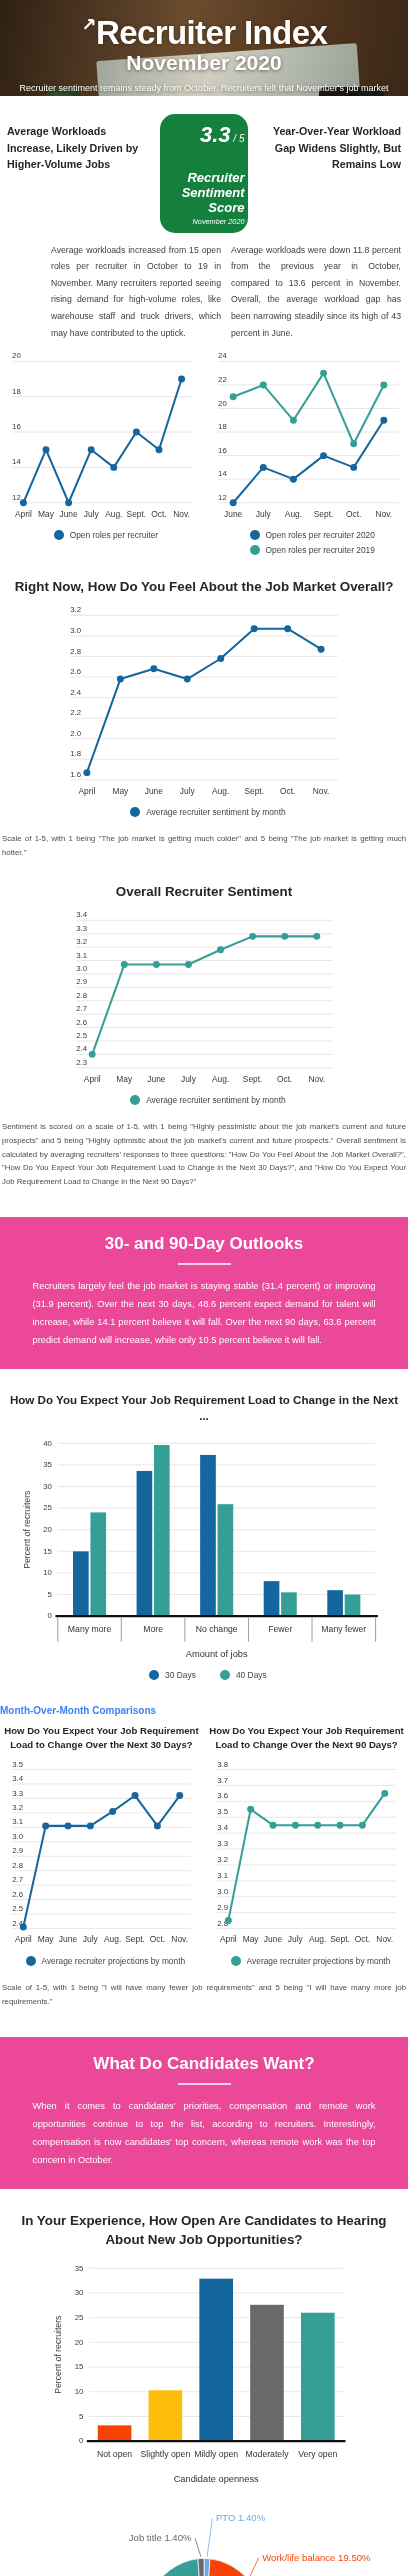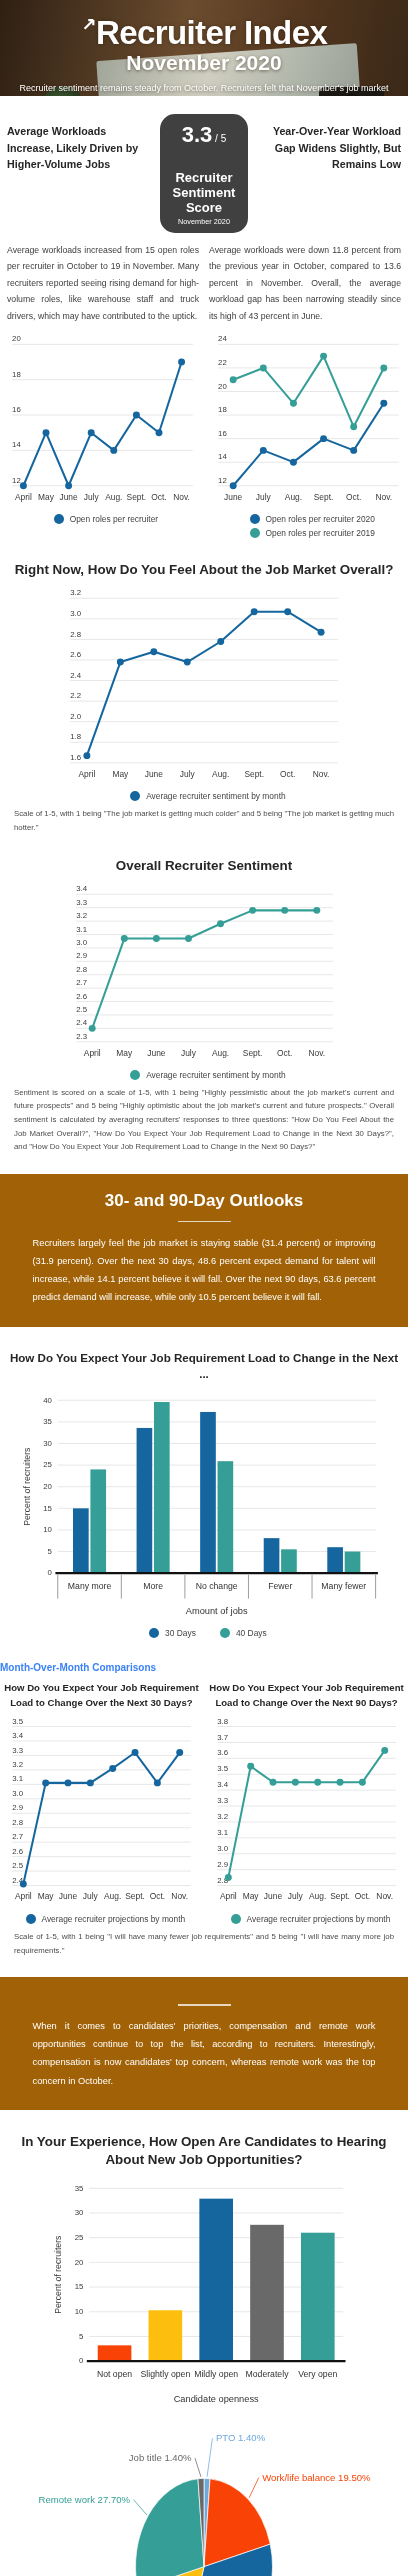--- a/index.html
+++ b/index.html
@@ -22,44 +22,44 @@
     text-shadow:0 0.6px 3.5px rgba(40,25,10,.55); }
   .hero-title { font-size:33px; font-weight:bold; letter-spacing:-0.6px; line-height:1.05; }
   .logo-arrow { display:inline-block; vertical-align:10.5px; margin-right:-2.3px; }
   .hero-sub { font-size:21px; font-weight:bold; margin-top:1.2px; }
   .hero-tagline { font-size:9px; font-weight:normal; line-height:1.75; margin:5.8px auto 0; width:372px; }
 
   
   .summary-grid { display:grid; grid-template-columns:1fr 88px 1fr; gap:0 8.1px; padding:19px 7px 0; align-items:start; }
   .col-head { font-size:10.7px; font-weight:bold; color:#262626; line-height:1.55; padding-top:8.1px; }
   .col-head.right { text-align:right; }
-  .score-badge { background:#404040; border-radius:15px; color:#fff; text-align:center; padding:8.1px 3.5px 7px; margin-top:-1.2px; }
+  .score-badge { background:#15803d; border-radius:15px; color:#fff; text-align:right; padding:8.1px 3.5px 7px; margin-top:-1.2px;font-style:italic; }
   .score-line { font-weight:bold; }
   .score-big { font-size:22px; }
   .score-of { font-size:10px; font-weight:normal; }
   .score-cap1 { font-size:13px; font-weight:bold; margin-top:22px; }
   .score-cap2 { font-size:7.3px; margin-top:1.7px; }
-  .para-row { display:flex; gap:10px; padding:9.3px 7px 0; }
+  .para-row { display:flex; gap:10px; padding:9.3px 7px 0;margin-left:44px; }
   .para-row p { flex:1; font-size:8.7px; line-height:1.9; color:#3d3d3d; text-align:justify; }
 
   .charts-row { display:flex; gap:9.3px; padding:10.5px 3.5px 0; }
   .chart-col { width:197px; }
   .legend { display:flex; justify-content:center; align-items:center; gap:16.3px; margin-top:4.6px; }
   .legend.stacked { flex-direction:column; align-items:flex-start; gap:4.6px; width:fit-content; margin:4.6px auto 0; }
   .legend-item { display:flex; align-items:center; gap:5.8px;margin-left:8px; }
   .dot { width:10px; height:10px; border-radius:50%; flex:0 0 auto; }
   .legend-label { font-size:8.4px; color:#444; }
 
   
   .chart-title { margin:23px 5.8px 9.3px; text-align:center; font-size:13.4px; color:#262626; line-height:1.4; }
   .chart-title.small-gap { margin-top:17.4px; }
   svg.chart { display:block; margin:0 auto; }
-  .footnote { color:#4c4c4c; font-size:7.8px; line-height:1.75; text-align:justify; padding:0 14px; margin-top:6px; }
-
-  .band { background:#a16207; color:#fff; padding:17.4px 32.5px 20px; margin-top:20px; }
+  .footnote { color:#4c4c4c; font-size:7.8px; line-height:1.75; text-align:justify; padding:0 2px; margin-top:15px; }
+
+  .band { background:#ec4899; color:#fff; padding:17.4px 32.5px 20px; margin-top:28px; }
   .band-title { text-align:center; font-size:17px; font-weight:bold; }
   .band-divider { width:53px; height:1.7px; background:rgba(255,255,255,.75); margin:9.3px auto 11.6px; }
   .band-body { font-size:9.3px; line-height:1.95; text-align:justify; }
 
   .mom-heading { text-align:left; font-size:10px; color:#3b82f6; margin:24.4px 0 5.8px; }
   .two-col { display:flex; gap:9.3px; padding:0 3.5px; margin-top:8.1px; }
   .two-col .chart-col h3 { font-size:9.6px; color:#262626; text-align:center; line-height:1.5; min-height:32.5px; margin-bottom:3.5px; }
 </style>
 </head>
 <body>
@@ -442,20 +442,21 @@
         <div class="legend-item">
           <span class="dot" style="background: rgb(53, 158, 150);"></span>
           <span class="legend-label">Average recruiter projections by month</span>
         </div>
       </div>
     </div>
   </div>
   <p class="footnote">Scale of 1-5, with 1 being "I will have many fewer job requirements" and 5 being "I will have many more job requirements."</p>
 
   <div class="band">
+    <div class="band-title">What Do Candidates Want?</div>
     <div class="band-divider"></div>
     <div class="band-body">When it comes to candidates' priorities, compensation and remote work opportunities continue to top the list, according to recruiters. Interestingly, compensation is now candidates' top concern, whereas remote work was the top concern in October.</div>
   </div>
 
   <h2 class="chart-title">In Your Experience, How Open Are Candidates to Hearing About New Job Opportunities?</h2>
   <svg class="chart" width="314" height="232" viewBox="0 0 540 400">
       <line x1="72" y1="16" x2="510" y2="16" stroke="#d6d6d6" stroke-width="1"></line>
       <text x="62" y="20" text-anchor="end" fill="#3a3a3a" font-size="13.5">35</text>
       <line x1="72" y1="58.57142857142857" x2="510" y2="58.57142857142857" stroke="#d6d6d6" stroke-width="1"></line>
       <text x="62" y="62.57142857142857" text-anchor="end" fill="#3a3a3a" font-size="13.5">30</text>

